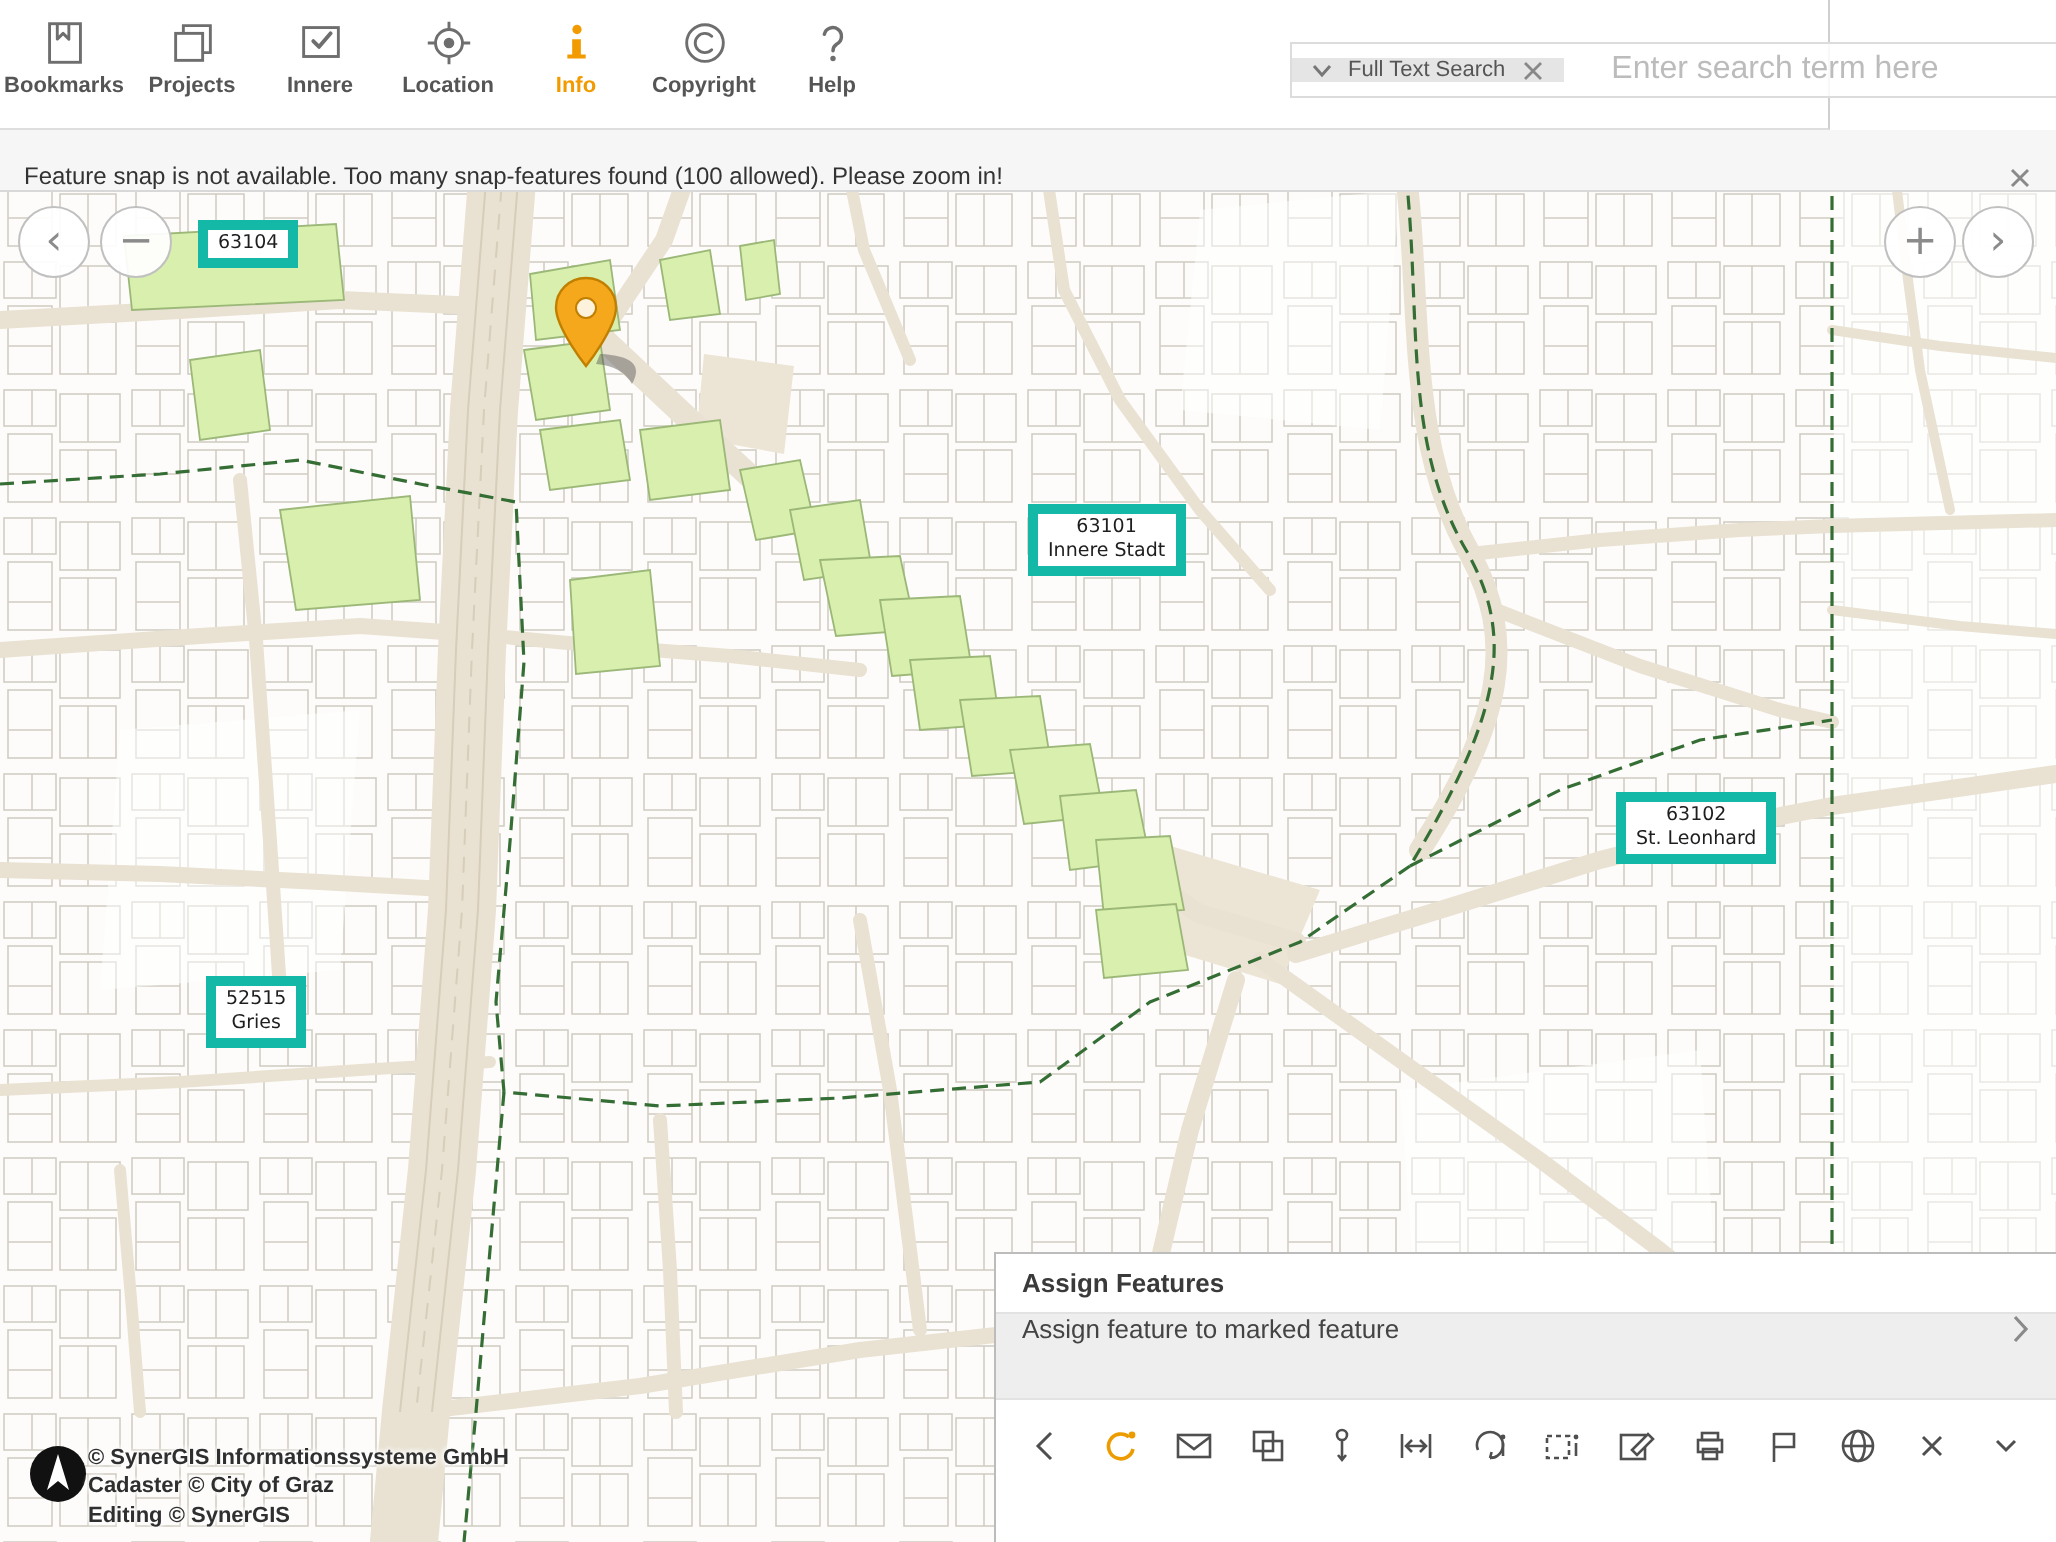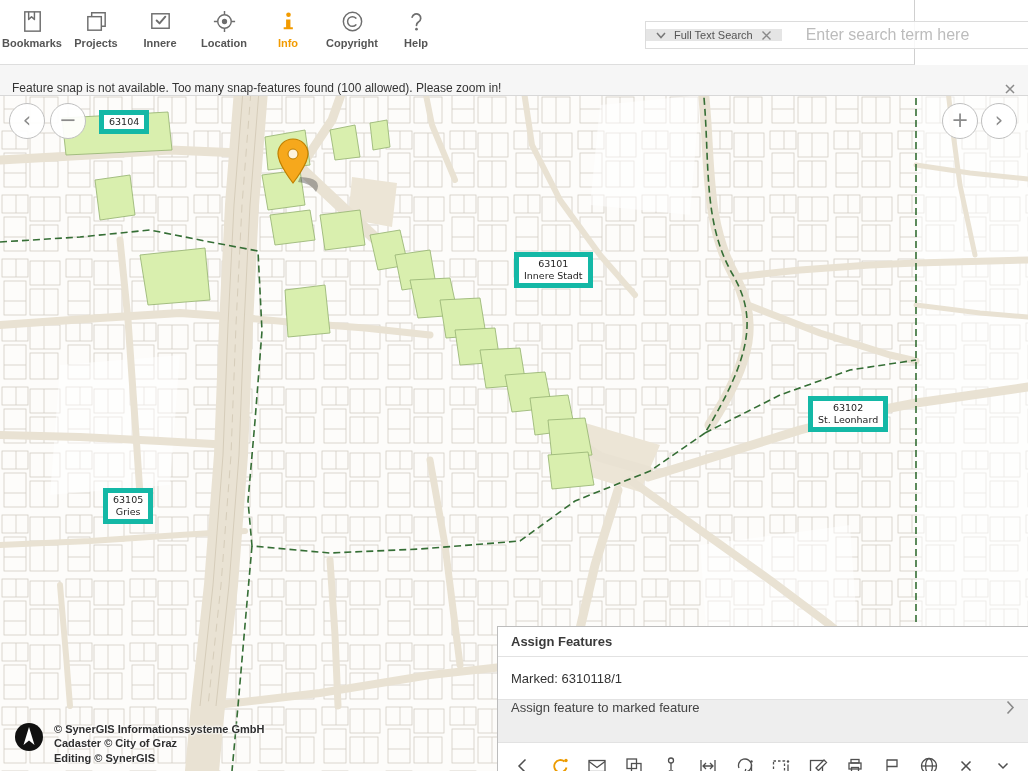--- a/index.html
+++ b/index.html
@@ -36,21 +36,21 @@
   .map-label{position:absolute;background:#fff;border:5px solid #14b8a6;font-size:9.5px;line-height:1.25;
              color:#1e1e1e;text-align:center;padding:1px 5px;z-index:2;white-space:nowrap;
              font-family:"DejaVu Sans",sans-serif}
   .map-label span{display:block}
   .map-label span:empty{display:none}
   .map-label.faded{opacity:.5;z-index:5}
   .nav-btn{position:absolute;width:36px;height:36px;border-radius:50%;border:1px solid #c0c0c0;
            background:rgba(255,255,255,.93);color:#8b8b8b;font-size:21px;line-height:33px;
            text-align:center;z-index:3;cursor:pointer;box-sizing:border-box;
            font-family:"DejaVu Sans",sans-serif;user-select:none}
-  .attribution{position:absolute;left:14px;top:722px;display:flex;align-items:flex-start;gap:10px;z-index:2}
+  .attribution{position:absolute;left:14px;top:722px;display:flex;align-items:flex-start;z-index:2}
   .attr-text{font-size:11px;font-weight:bold;color:#2f2f2f;line-height:1.3;
              text-shadow:0 0 3px #fff,0 0 3px #fff,0 0 3px #fff}
   
   .panel{position:absolute;left:497px;top:626px;width:531px;height:162px;background:#fff;
          border:1px solid #bcbcbc;border-right:none;border-bottom:none;box-sizing:border-box;z-index:7}
   .panel-title{height:29px;display:flex;align-items:center;padding:0 13px;font-size:13px;
                font-weight:bold;color:#3a3a3a;border-bottom:1px solid #e2e2e2}
   .panel-marked{height:42px;display:flex;align-items:center;padding:0 13px;font-size:13px;color:#333;
                 border-bottom:1px solid #e2e2e2}
   .panel-action{height:42px;display:flex;align-items:flex-start;padding:0 13px;font-size:13px;color:#444;
@@ -160,21 +160,21 @@
   </div>
   <div class="map-label" style="left:514px;top:252px">
     <span>63101</span>
       <span>Innere Stadt</span>
   </div>
   <div class="map-label" style="left:808px;top:396px">
     <span>63102</span>
       <span>St. Leonhard</span>
   </div>
   <div class="map-label" style="left:103px;top:488px">
-    <span>63105</span>
+    <span>52515</span>
       <span>Gries</span>
   </div>
   <div class="map-label faded" style="left:800px;top:2px">
     <span>63103</span>
       <span>Geidorf</span>
   </div>
 
   <div class="nav-btn" style="left:9px;top:103px">‹</div>
   <div class="nav-btn" style="left:50px;top:103px">−</div>
   <div class="nav-btn" style="left:942px;top:103px">+</div>
@@ -269,21 +269,20 @@
   <span>Feature snap is not available. Too many snap-features found (100 allowed). Please zoom in!</span>
   <span class="notif-close">
     <svg width="12" height="12" viewBox="0 0 12 12">
         <path d="M2,2 L10,10 M10,2 L2,10" stroke="#8a8a8a" stroke-width="1.5"></path>
       </svg>
   </span>
 </div>
 
 <div class="panel">
   <div class="panel-title">Assign Features</div>
-  <div class="panel-marked">Marked: 6310118/1</div>
   <div class="panel-action">
     <span>Assign feature to marked feature</span>
     <span class="chev">
       <svg width="9" height="15" viewBox="0 0 9 15">
           <path d="M1.5,1.5 L7,7.5 L1.5,13.5" stroke="#8a8a8a" stroke-width="1.6" fill="none"></path>
         </svg>
     </span>
   </div>
   <div class="panel-tools">
     <span class="ptool">

